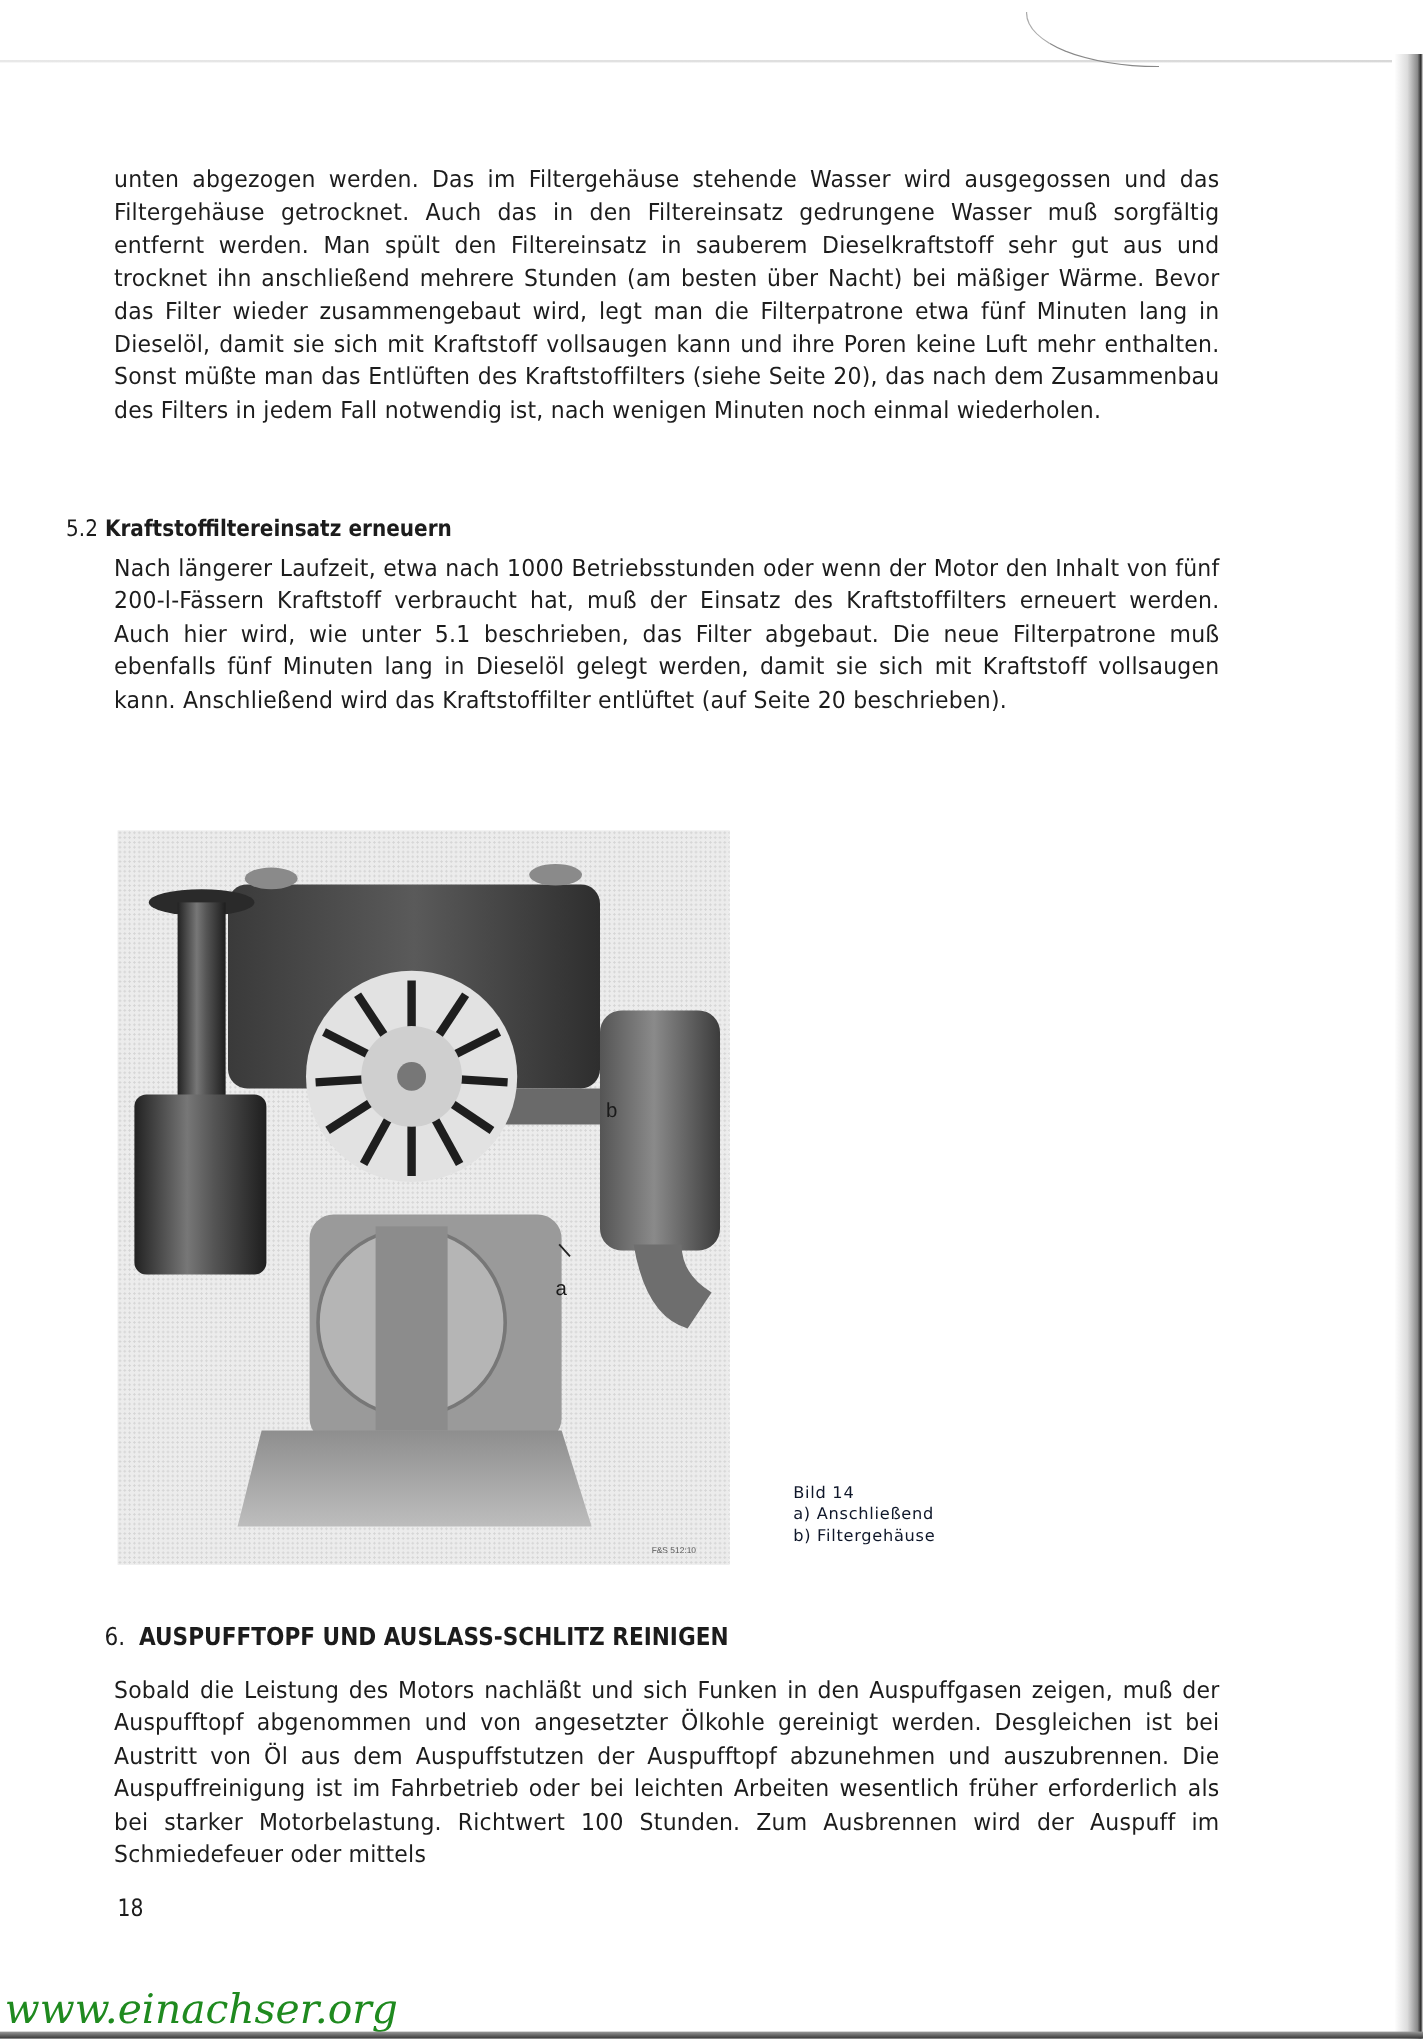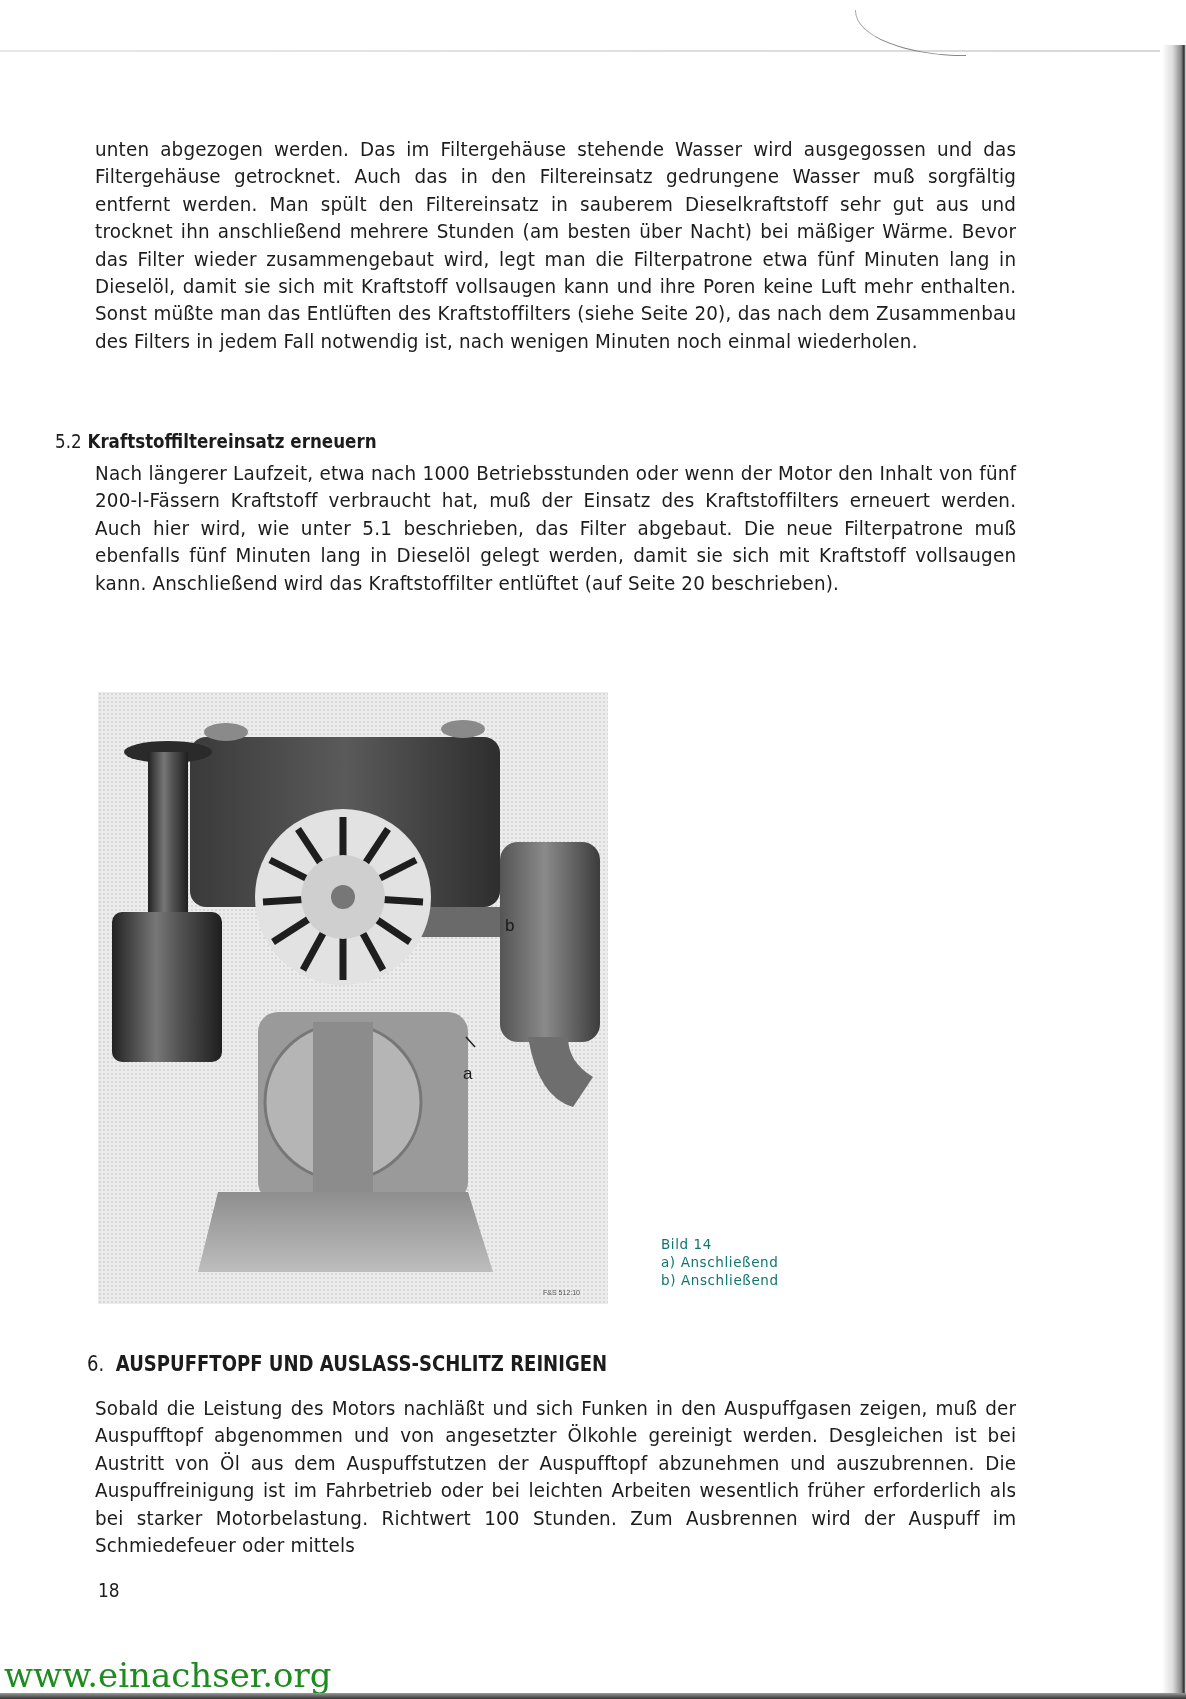--- a/index.html
+++ b/index.html
@@ -57,30 +57,30 @@
   .fig-label {
     position: absolute; font-family: "Liberation Sans", sans-serif;
     font-size: 17px; color: #1a1a1a;
   }
   .fig-code {
     position: absolute; right: 28px; bottom: 8px;
     font-family: "Liberation Sans", sans-serif; font-size: 7px; color: #555;
   }
   .caption {
     position: absolute; left: 661px; top: 1235px;
-    font-size: 13.5px; line-height: 18px; color: #0f766e;
+    font-size: 13.5px; line-height: 18px; color: #0f172a;
     font-family: "DejaVu Sans", sans-serif; letter-spacing: 0.6px;
   }
   .page-number {
     position: absolute; left: 98px; top: 1578px; font-size: 20px;
     transform: scaleX(0.85); transform-origin: left top;
   }
   .watermark {
     position: absolute; left: 4px; top: 1655px;
-    font-family: "DejaVu Serif", serif; 
+    font-family: "DejaVu Serif", serif; font-style: italic;
     font-size: 34px; color: #1f8a1f; letter-spacing: 0px;
   }
 </style>
 </head>
 <body>
 
 <div class="page-edge-top"></div>
 <div class="page-curl"></div>
 <div class="right-binding"></div>
 
@@ -149,21 +149,21 @@
     <line x1="377" y1="355" x2="368" y2="345" stroke="#222" stroke-width="1.5"></line>
   </svg>
   <span class="fig-label" style="left:407px; top:224px;">b</span>
   <span class="fig-label" style="left:365px; top:372px;">a</span>
   <span class="fig-code">F&amp;S 512:10</span>
 </div>
 
 <div class="caption">
   <div>Bild 14</div>
   <div>a)  Anschließend</div>
-  <div>b)  Anschließend</div>
+  <div>b)  Filtergehäuse</div>
 </div>
 
 <div class="heading h6">
   <span class="num">6.</span>
   <span>AUSPUFFTOPF UND AUSLASS-SCHLITZ REINIGEN</span>
 </div>
 <p class="para p3" style="margin:0">Sobald die Leistung des Motors nachläßt und sich Funken in den Auspuffgasen zeigen, muß der Auspufftopf abgenommen und von angesetzter Ölkohle gereinigt werden. Desgleichen ist bei Austritt von Öl aus dem Auspuffstutzen der Auspufftopf abzunehmen und auszubrennen. Die Auspuffreinigung ist im Fahrbetrieb oder bei leichten Arbeiten wesentlich früher erforderlich als bei starker Motorbelastung. Richtwert 100 Stunden. Zum Ausbrennen wird der Auspuff im Schmiedefeuer oder mittels</p>
 
 <div class="page-number">18</div>
 

